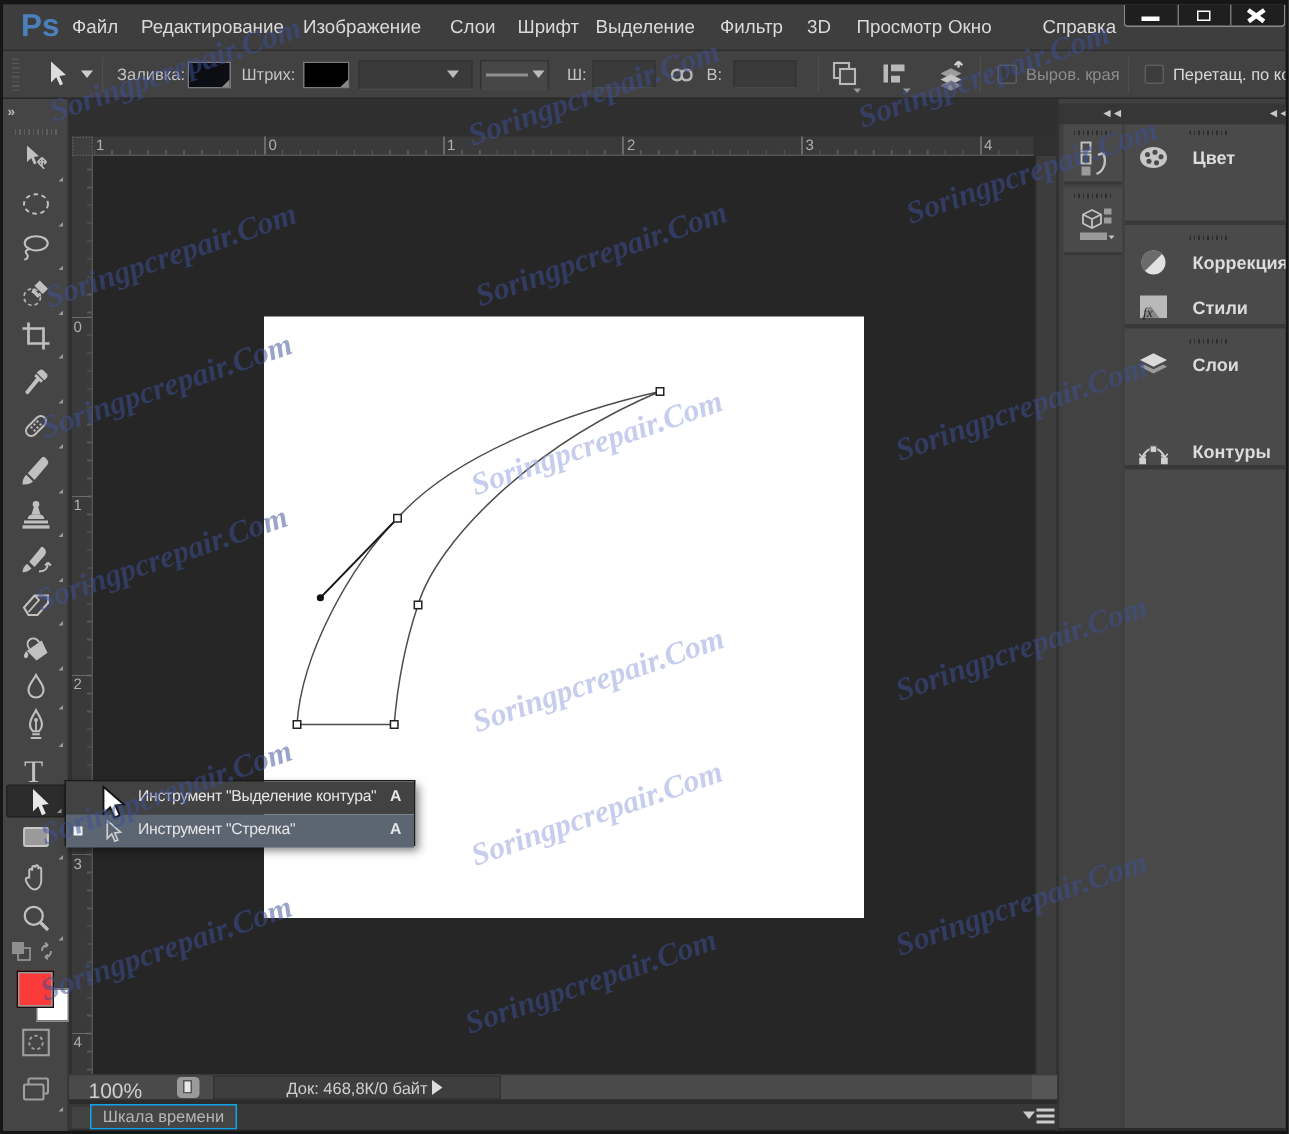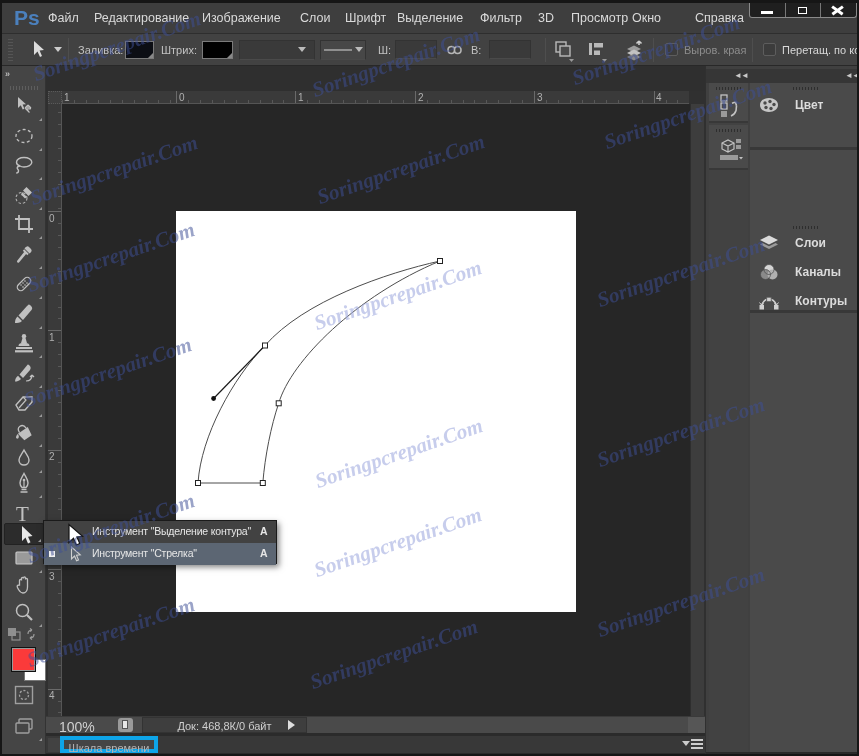--- a/index.html
+++ b/index.html
@@ -269,28 +269,28 @@
     <rect x="84.3" y="269.5" width="5" height="5"></rect>
    </g>
   </svg>
  </div>
 
  <div style="position:absolute;left:0;top:650px;width:659px;height:17px;background:#4a4a4a;border-top:1px solid #3a3a3a">
   <span style="position:absolute;left:13px;top:2px;font-size:14px;color:#cfcfcf">100%</span>
   <span style="position:absolute;left:72px;top:1px;width:15px;height:14px;background:#9a9a9a;border-radius:3px">
           <span style="position:absolute;left:4px;top:2px;width:6px;height:9px;background:#e8e8e8;border:1px solid #555"></span>
         </span>
-  <div style="position:absolute;left:96px;top:0px;width:165px;height:16px;background:#3e3e3e;border:1px solid #333;color:#cfcfcf;font-size:11px;text-align:center;line-height:16px">Док: 468,8К/0 байт</div>
+  <div style="position:absolute;left:96px;top:0px;width:192px;height:16px;background:#3e3e3e;border:1px solid #333;color:#cfcfcf;font-size:11px;text-align:center;line-height:16px">Док: 468,8К/0 байт</div>
   <div style="position:absolute;left:242px;top:3px;width:0;height:0;border-top:5px solid transparent;border-bottom:5px solid transparent;border-left:7px solid #ddd"></div>
   <div style="position:absolute;left:642px;top:0;width:17px;height:17px;background:#565656"></div>
  </div>
 
  <div style="position:absolute;left:0;top:667px;width:659px;height:20px;background:#383838;border-top:3px solid #2b2b2b">
   <div style="position:absolute;left:2px;top:2px;width:12px;height:14px;background:#424242"></div>
-  <div style="position:absolute;left:14px;top:0px;width:98px;height:17px;background:#454545;border:4px solid #0ea5e9;color:#b5b5b5;font-size:11px;line-height:16px;text-align:center">Шкала времени</div>
+  <div style="position:absolute;left:14px;top:0px;width:98px;height:17px;background:#454545;border:1px solid #0ea5e9;color:#b5b5b5;font-size:11px;line-height:16px;text-align:center">Шкала времени</div>
   <div style="position:absolute;left:636px;top:5px;width:0;height:0;border-left:4px solid transparent;border-right:4px solid transparent;border-top:5px solid #ccc"></div>
   <div style="position:absolute;left:645px;top:3px;width:12px;height:2px;background:#ccc;box-shadow:0 4px #ccc,0 8px #ccc"></div>
  </div>
  <div style="position:absolute;left:0;top:687px;width:659px;height:3px;background:#2a2a2a"></div>
 </div>
 
 <div id="dock">
  <div style="position:absolute;left:0;top:3px;width:156px;height:14px;background:#363636;color:#c9c9c9;font-size:10px;font-weight:bold">
    <span style="position:absolute;left:28px;top:2px;font-size:8px;letter-spacing:-1px">◄◄</span>
    <span style="position:absolute;left:139px;top:2px;font-size:8px;letter-spacing:-1px">◄◄</span>
@@ -325,38 +325,46 @@
             <path d="M10 2 C15 2 19 5 19 9 C19 13 15 16 10 16 C4.5 16 1 13 1 9 C1 5 4.5 2 10 2Z" fill="#c6c6c6"></path>
             <circle cx="6" cy="7" r="1.7" fill="#4a4a4a"></circle>
             <circle cx="11" cy="5.5" r="1.7" fill="#4a4a4a"></circle>
             <circle cx="15" cy="8.5" r="1.7" fill="#4a4a4a"></circle>
             <circle cx="7" cy="11.5" r="1.7" fill="#4a4a4a"></circle>
             <circle cx="12" cy="12.5" r="1.7" fill="#4a4a4a"></circle>
           </svg>
           <span>Цвет</span>
         </div>
  </div>
+ <div id="wg2" style="position:absolute;left:44px;top:87px;width:110px;height:66px;border-bottom:3px solid #383838">
+  <div style="position:absolute;left:43px;top:4px;width:26px;height:3px;background:repeating-linear-gradient(90deg,#2e2e2e 0 1px,transparent 1px 3px)"></div>
+  <div class="prow" style="top:9px">
+          <svg width="20" height="18">
+            <circle cx="10" cy="9" r="8" fill="#e2e2e2"></circle>
+            <path d="M4.3 14.7 A8 8 0 0 1 15.7 3.3 Z" fill="#6b6b6b"></path>
+          </svg>
+          <span>Коррекция</span>
+        </div>
+  <div class="prow" style="top:39px">
+          <svg width="20" height="18">
+            <rect x="1" y="1" width="18" height="15" fill="#b9b9b9"></rect>
+            <path d="M2 16 L8 8 L14 16Z" fill="#888"></path>
+            <text x="3" y="15" font-size="9" font-style="italic" fill="#222" font-family="Liberation Serif">fx</text>
+          </svg>
+          <span>Стили</span>
+        </div>
+ </div>
  <div id="wg3" style="position:absolute;left:44px;top:156px;width:110px;height:91px;border-bottom:3px solid #383838">
   <div style="position:absolute;left:43px;top:4px;width:26px;height:3px;background:repeating-linear-gradient(90deg,#2e2e2e 0 1px,transparent 1px 3px)"></div>
   <div class="prow" style="top:8px">
           <svg width="20" height="18">
             <path d="M10 1.5 L19 6 L10 10.5 L1 6Z" fill="#dadada"></path>
             <path d="M3.5 9 L1 10.5 L10 15 L19 10.5 L16.5 9 L10 12.2Z" fill="#9a9a9a"></path>
           </svg>
           <span>Слои</span>
-        </div>
-  <div class="prow" style="top:37px">
-          <svg width="20" height="18">
-            <circle cx="10" cy="6.5" r="5" fill="#d5d5d5"></circle>
-            <circle cx="6.5" cy="11.5" r="5" fill="#8a8a8a"></circle>
-            <circle cx="13.5" cy="11.5" r="5" fill="#b0b0b0"></circle>
-            <circle cx="10" cy="6.5" r="5" fill="none" stroke="#4a4a4a" stroke-width=".7"></circle>
-            <circle cx="6.5" cy="11.5" r="5" fill="none" stroke="#4a4a4a" stroke-width=".7"></circle>
-          </svg>
-          <span>Каналы</span>
         </div>
   <div class="prow" style="top:66px">
           <svg width="20" height="18">
             <path d="M2.5 13 C6 5 14 5 17.5 13" fill="none" stroke="#d0d0d0" stroke-width="1.4"></path>
             <path d="M2.5 13 l-2 -2.5 M2.5 13 l2.5 -1.5 M17.5 13 l2 -2.5 M17.5 13 l-2.5 -1.5" stroke="#d0d0d0" stroke-width="1"></path>
             <rect x="0.5" y="13" width="4.5" height="4.5" fill="#d0d0d0"></rect>
             <rect x="15" y="13" width="4.5" height="4.5" fill="#d0d0d0"></rect>
             <rect x="7.7" y="5.2" width="4.5" height="4.5" fill="#d0d0d0" stroke="#555" stroke-width=".8"></rect>
           </svg>
           <span>Контуры</span>

